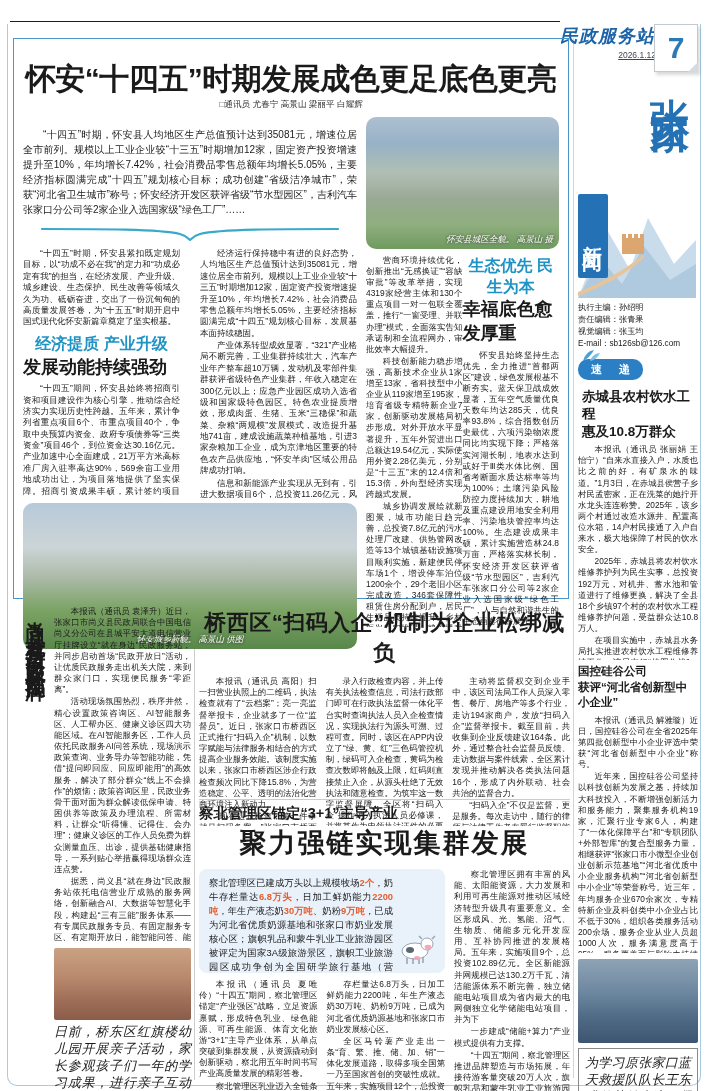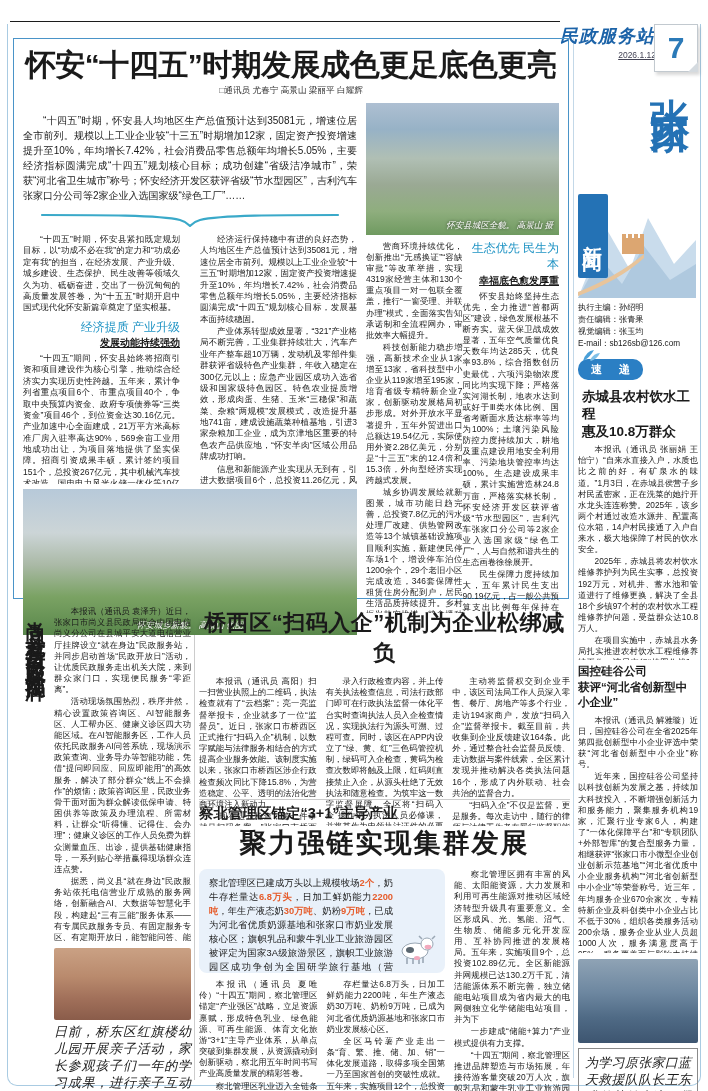--- a/index.html
+++ b/index.html
@@ -24,33 +24,33 @@
 .paper-name{font-style:italic;font-weight:900;font-size:18px;color:#1c63a8;letter-spacing:1px;width:96px;}
 .mh-date{font-size:8.5px;color:#445;width:96px;text-align:right;margin-top:2px;text-decoration:underline;}
 .pgbox{position:absolute;right:2px;top:0;width:42px;height:46px;border:1px solid #c2c9cf;background:#fff;
   box-shadow:2px 3px 3px rgba(0,0,0,.15);display:flex;align-items:center;justify-content:center;
   font-size:30px;font-weight:700;color:#2b7ab8;}
 .dogear{position:absolute;right:-1px;bottom:-1px;width:0;height:0;
   border-left:10px solid transparent;border-bottom:10px solid #d4dadf;}
 
 
 .main-article{position:absolute;left:13px;top:38px;width:556px;height:561px;
-  border:1px solid #4a94c8;padding:7px 9px;box-sizing:border-box;}
+  border:1px solid #4a94c8;padding:21px 9px;box-sizing:border-box;}
 .main-h{font-size:30px;font-weight:900;text-align:center;letter-spacing:-0.5px;line-height:1.1;margin:2px 0 4px;}
 .byline{font-size:8.6px;color:#333;text-align:center;margin-bottom:6px;}
 .m-row{display:flex;gap:9px;}
 .lhalf{width:334px;flex:none;}
 .rhalf{flex:1;min-width:0;}
 .lead{font-size:10px;line-height:1.5;text-indent:2em;text-align:justify;}
 .brace-wrap{text-align:center;margin:2px 0 3px;}
 .mcols{display:flex;gap:20px;height:250px;overflow:hidden;line-height:1.34;}
 .mcol{flex:1;min-width:0;font-size:8.5px;}
-.kick{color:var(--teal);font-weight:400;font-size:12px;text-align:right;margin:5px 0 1px;}
-.subh{font-weight:900;font-size:10px;text-align:right;margin:0 0 4px;text-decoration:underline;}
-.photo{position:relative;border-radius:0;overflow:hidden;}
+.kick{color:var(--teal);font-weight:700;font-size:16px;text-align:center;margin:5px 0 1px;}
+.subh{font-weight:900;font-size:18px;text-align:left;margin:0 0 4px;}
+.photo{position:relative;border-radius:10px;overflow:hidden;}
 .photo-cap{position:absolute;bottom:3px;right:6px;color:#fff;font-size:8.5px;font-style:italic;
   text-shadow:0 0 3px rgba(0,0,0,.75);white-space:nowrap;}
 .photo-b{height:146px;margin-top:5px;
   background:linear-gradient(180deg,#b7c9d9 0%,#ccd5d7 30%,#aab9a6 52%,#7aa263 74%,#59874b 100%);}
 .photo-b .photo-cap{left:0;right:0;text-align:center;}
 .photo-t{height:132px;
   background:linear-gradient(180deg,#aebfd2 0%,#97b2c6 20%,#b0bfb4 42%,#9aa994 62%,#8fae7e 82%,#6f9a60 100%);}
 .rcols{display:flex;gap:0;height:372px;overflow:hidden;margin-top:6px;line-height:1.32;}
 .rcol{flex:1;min-width:0;font-size:8.4px;}
 

